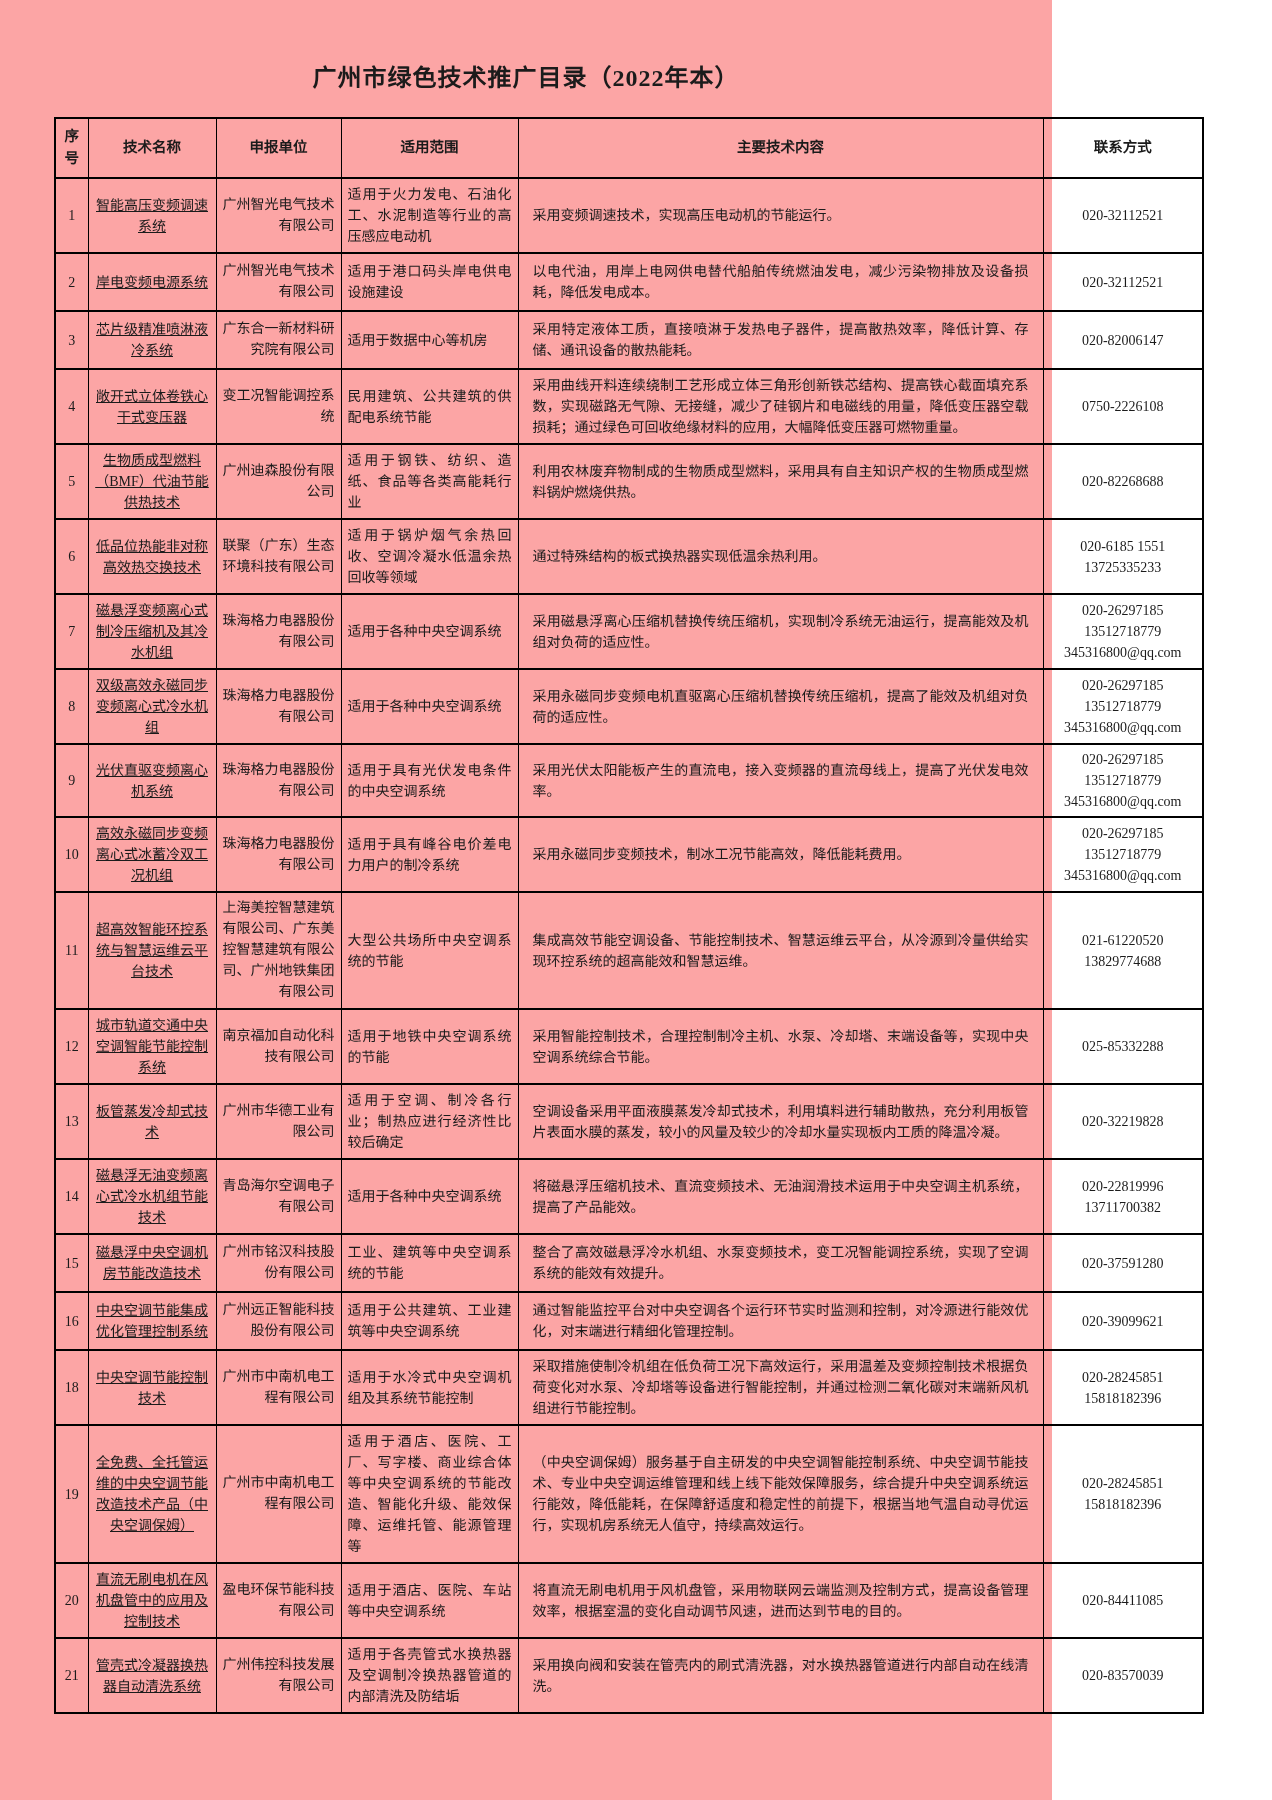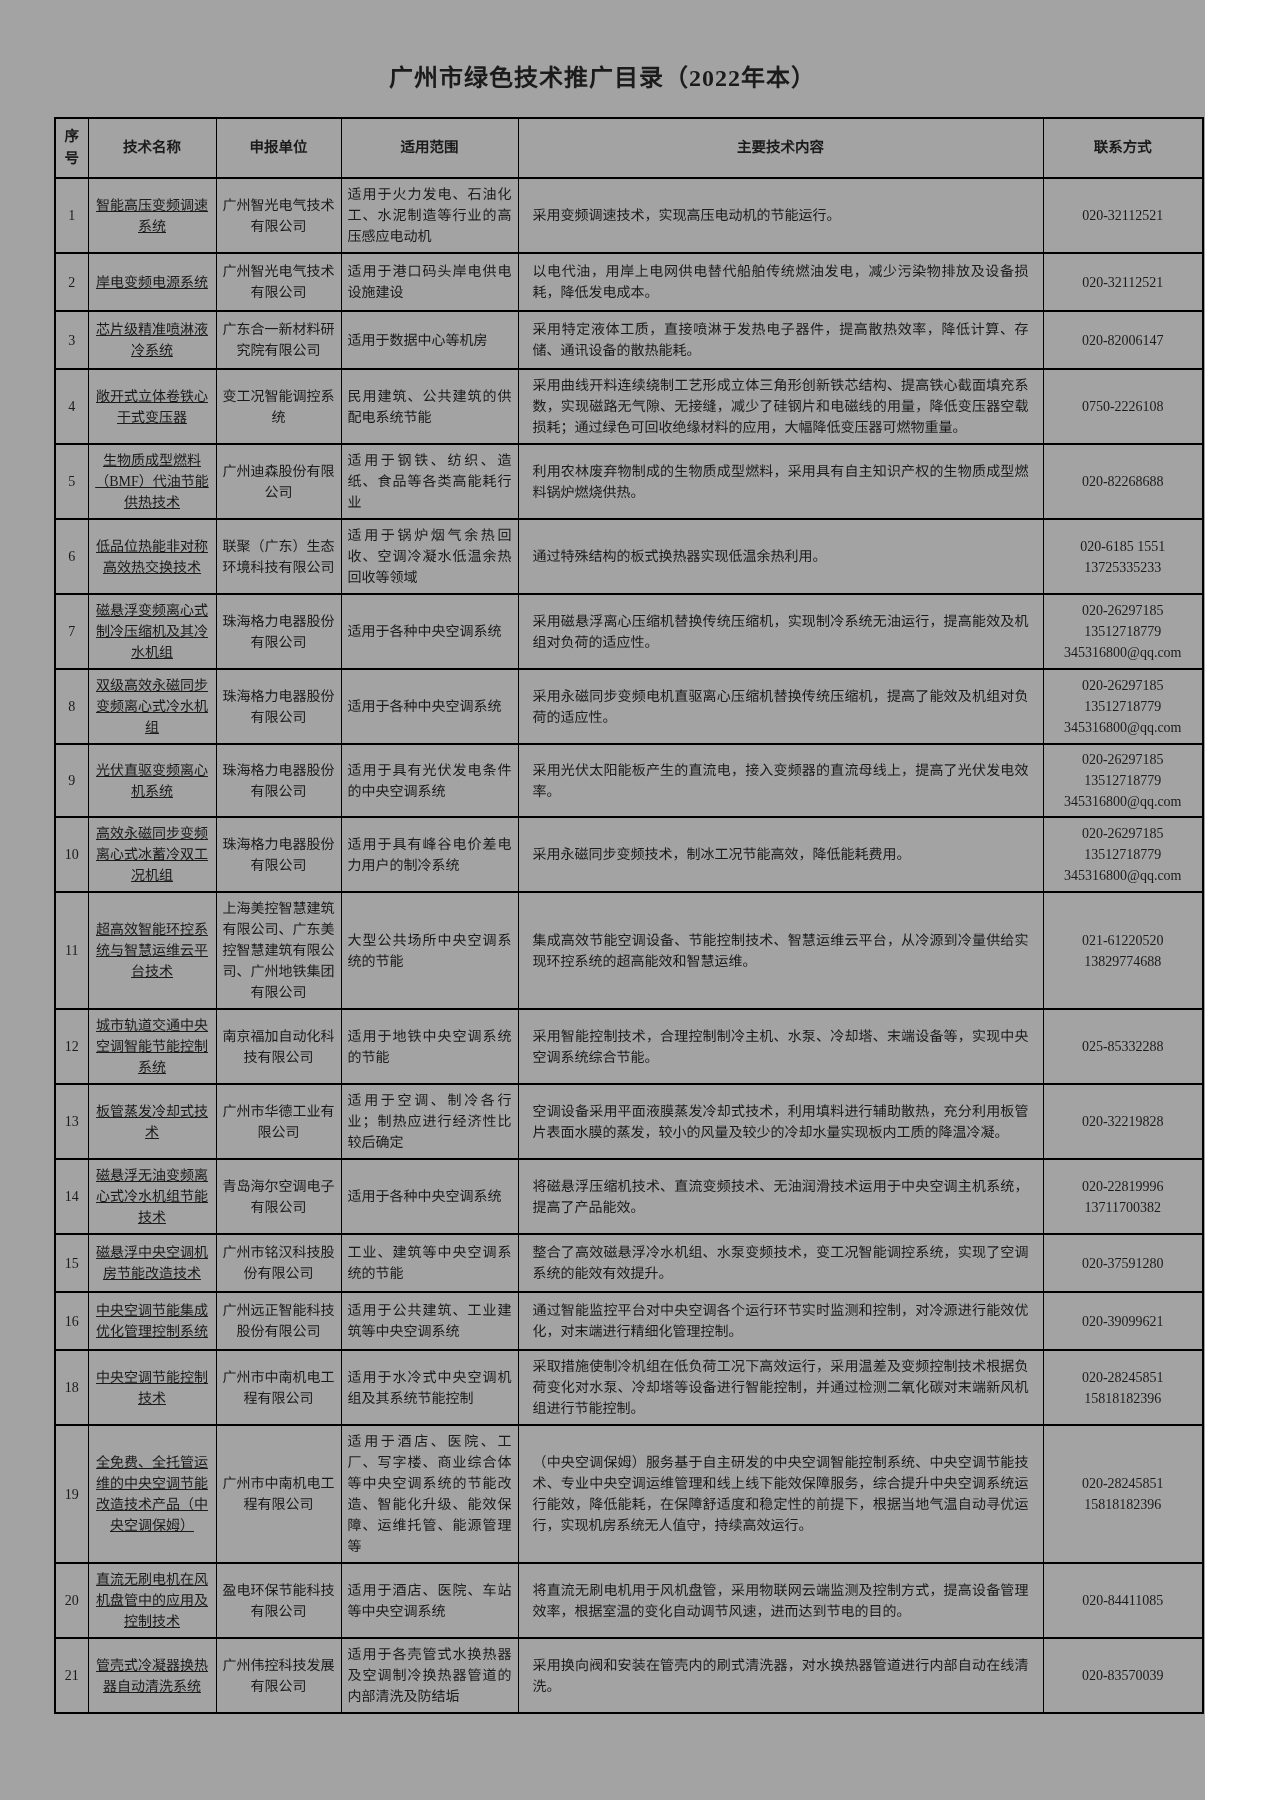--- a/index.html
+++ b/index.html
@@ -2,23 +2,23 @@
 <html lang="zh-CN"><head>
 <meta charset="utf-8">
 <style>
   * { margin: 0; padding: 0; box-sizing: border-box; }
   html, body {
     background: #ffffff;
     font-family: "Liberation Serif", serif;
     color: #1b1b1b;
   }
   .page {
-    width: 1205px;
+    width: 1052px;
     min-height: 1800px;
-    background: #a3a3a3;
+    background: #fca5a5;
     position: relative;
     padding-top: 58px;
   }
   .doc-title {
     text-align: center;
     font-size: 24px;
     font-weight: bold;
     letter-spacing: 1px;
     margin-bottom: 24px;
     font-family: "Liberation Serif", serif;
@@ -43,21 +43,21 @@
   }
   .catalog th {
     font-weight: bold;
     text-align: center;
     height: 60px;
     font-size: 14.5px;
   }
   .catalog td { height: 58px; }
   td.c-no      { text-align: center; padding: 2px 1px; }
   td.c-name    { text-align: center; text-decoration: underline; }
-  td.c-org     { text-align: center; }
+  td.c-org     { text-align: right; font-family: Liberation Mono, monospace; }
   td.c-scope   { text-align: justify; }
   td.c-content { text-align: justify; padding: 5px 14px; }
   td.c-contact {
     text-align: center;
     white-space: pre-line;
     padding: 4px 13px;
   }
 </style>
 </head>
 <body>

